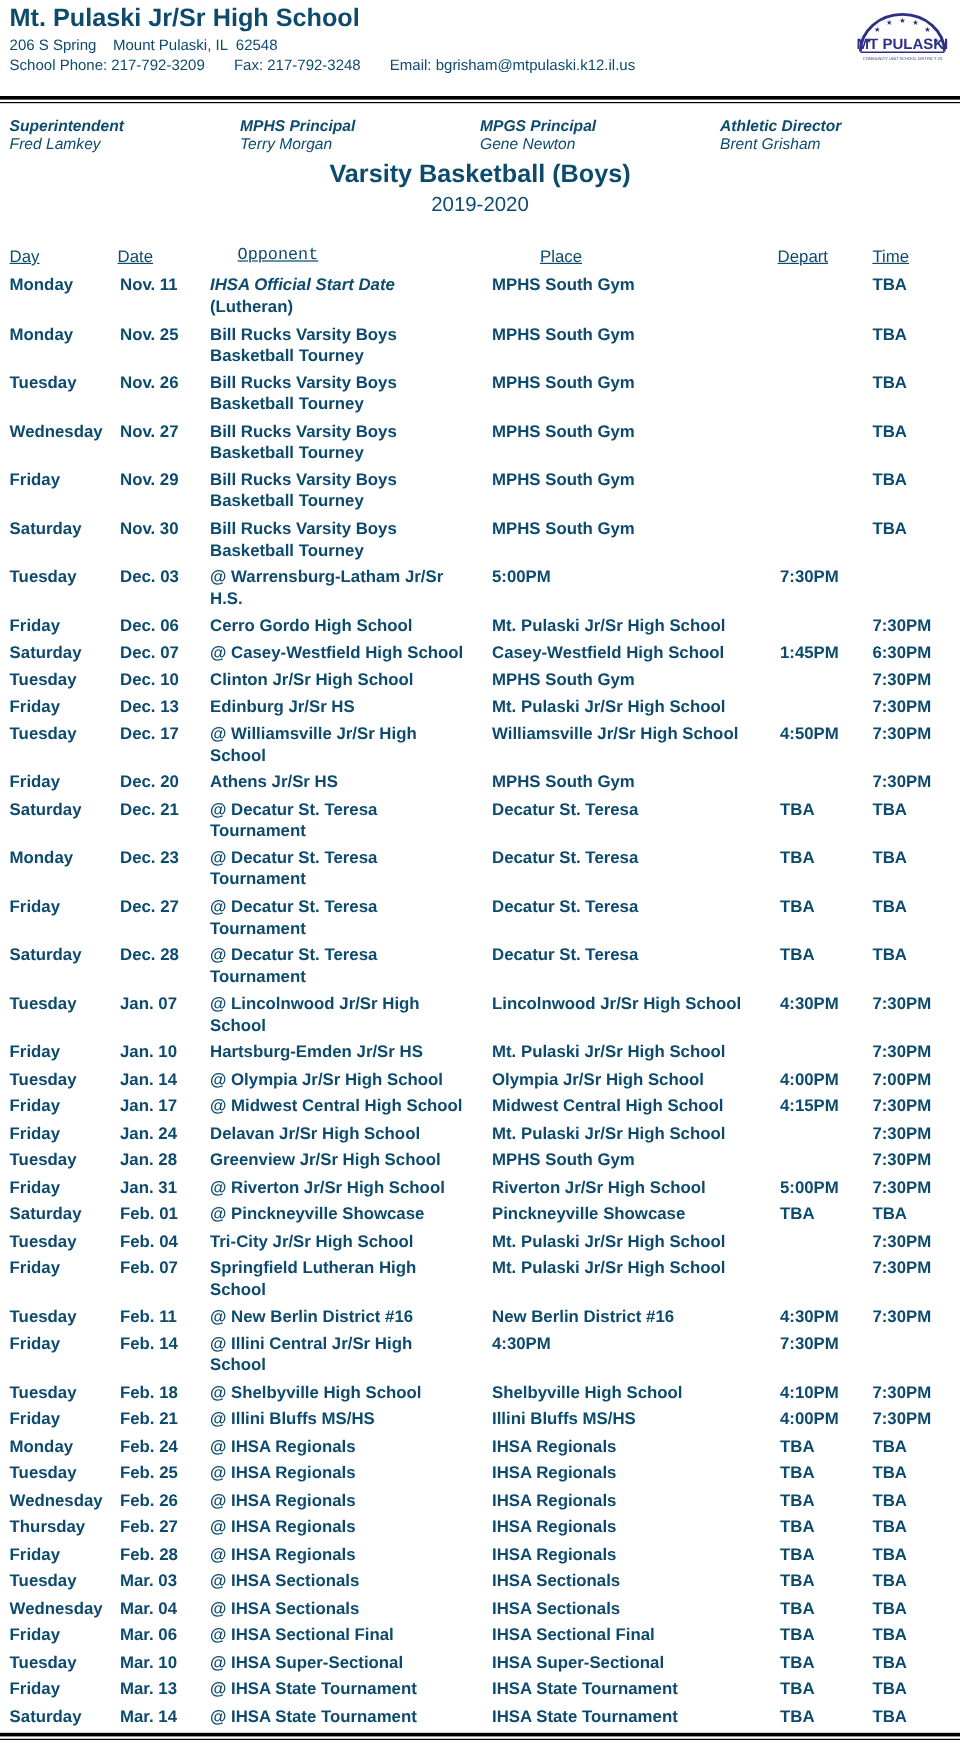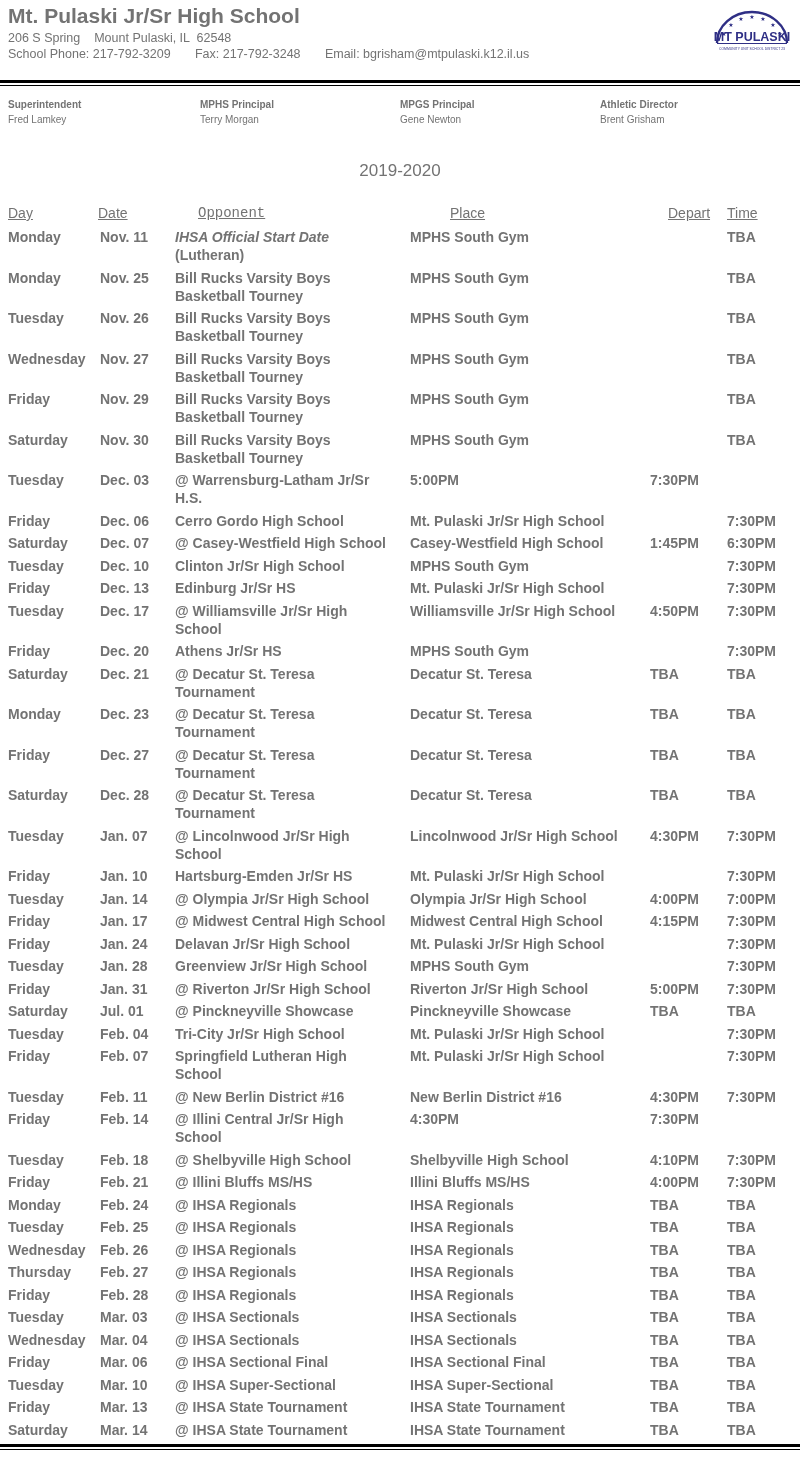--- a/index.html
+++ b/index.html
@@ -1,38 +1,38 @@
 <!DOCTYPE html>
 <html><head>
 <meta charset="utf-8">
 <style>
   html,body { margin:0; padding:0; background:#fff; }
   .page {
     position:relative; width:800px; height:1459px; background:#fff;
-    font-family:"Liberation Sans","DejaVu Sans",sans-serif; color:#737373;
+    font-family:"Liberation Sans","DejaVu Sans",sans-serif; color:#0c4a6e;
     overflow:hidden;
   }
   .school-name { position:absolute; left:8px; top:4px; font-size:21px; font-weight:bold; }
   .addr-line   { position:absolute; left:8px; top:31px; font-size:12.5px; white-space:pre; }
   .contact-line{ position:absolute; left:8px; top:47px; font-size:12.5px; white-space:pre; }
   .logo { position:absolute; right:4px; top:6px; width:88px; height:52px; }
   .rule { position:absolute; left:0; width:800px; height:1px;
           border-top:3px solid #000; border-bottom:1px solid #000; padding-top:1px;
           background:transparent; }
   .rule-top { top:80px; }
   .rule-bottom { top:1444px; }
-  .staff-block { position:absolute; top:97px; font-size:10px; line-height:15px; }
+  .staff-block { position:absolute; top:97px; font-size:13px; line-height:15px;font-style:italic; }
   .staff-title { font-weight:bold; }
   .page-title { position:absolute; left:0; top:134px; width:800px; text-align:center;
                 font-size:21px; font-weight:bold; }
   .season { position:absolute; left:0; top:161px; width:800px; text-align:center; font-size:17px; }
   .thead { position:absolute; top:205px; left:0; width:800px; font-size:14px; }
   .thead span { position:absolute; text-decoration:underline; white-space:nowrap; }
   .th-day{left:8px;} .th-date{left:98px;} .th-opponent{left:198px;font-family:Liberation Mono, monospace;}
-  .th-place{left:450px;} .th-depart{left:668px;} .th-time{left:727px;}
+  .th-place{left:450px;} .th-depart{left:648px;} .th-time{left:727px;}
   .tbody { position:absolute; left:8px; top:228px; width:786px; }
   .row { display:grid; grid-template-columns:92px 75px 235px 240px 77px auto;
          font-size:14px; font-weight:bold; line-height:18px; margin-bottom:4.5px; }
   .row > div { padding:0; }
   .em { font-style:italic; }
   .logo svg text { font-family:"Liberation Sans","DejaVu Sans",sans-serif; }
 </style>
 </head>
 <body>
 
@@ -72,20 +72,21 @@
   </div>
   <div class="staff-block" style="left:400px">
     <div class="staff-title">MPGS Principal</div>
     <div class="staff-name">Gene Newton</div>
   </div>
   <div class="staff-block" style="left:600px">
     <div class="staff-title">Athletic Director</div>
     <div class="staff-name">Brent Grisham</div>
   </div>
 
+  <div class="page-title">Varsity Basketball (Boys)</div>
   <div class="season">2019-2020</div>
 
   <div class="thead">
     <span class="th-day">Day</span>
     <span class="th-date">Date</span>
     <span class="th-opponent">Opponent</span>
     <span class="th-place">Place</span>
     <span class="th-depart">Depart</span>
     <span class="th-time">Time</span>
   </div>
@@ -362,21 +363,21 @@
       <div>
           <div>@ Riverton Jr/Sr High School</div>
         </div>
       <div>Riverton Jr/Sr High School</div>
       <div>5:00PM</div>
       <div>7:30PM</div>
     </div>
 
     <div class="row">
       <div>Saturday</div>
-      <div>Jul. 01</div>
+      <div>Feb. 01</div>
       <div>
           <div>@ Pinckneyville Showcase</div>
         </div>
       <div>Pinckneyville Showcase</div>
       <div>TBA</div>
       <div>TBA</div>
     </div>
 
     <div class="row">
       <div>Tuesday</div>

